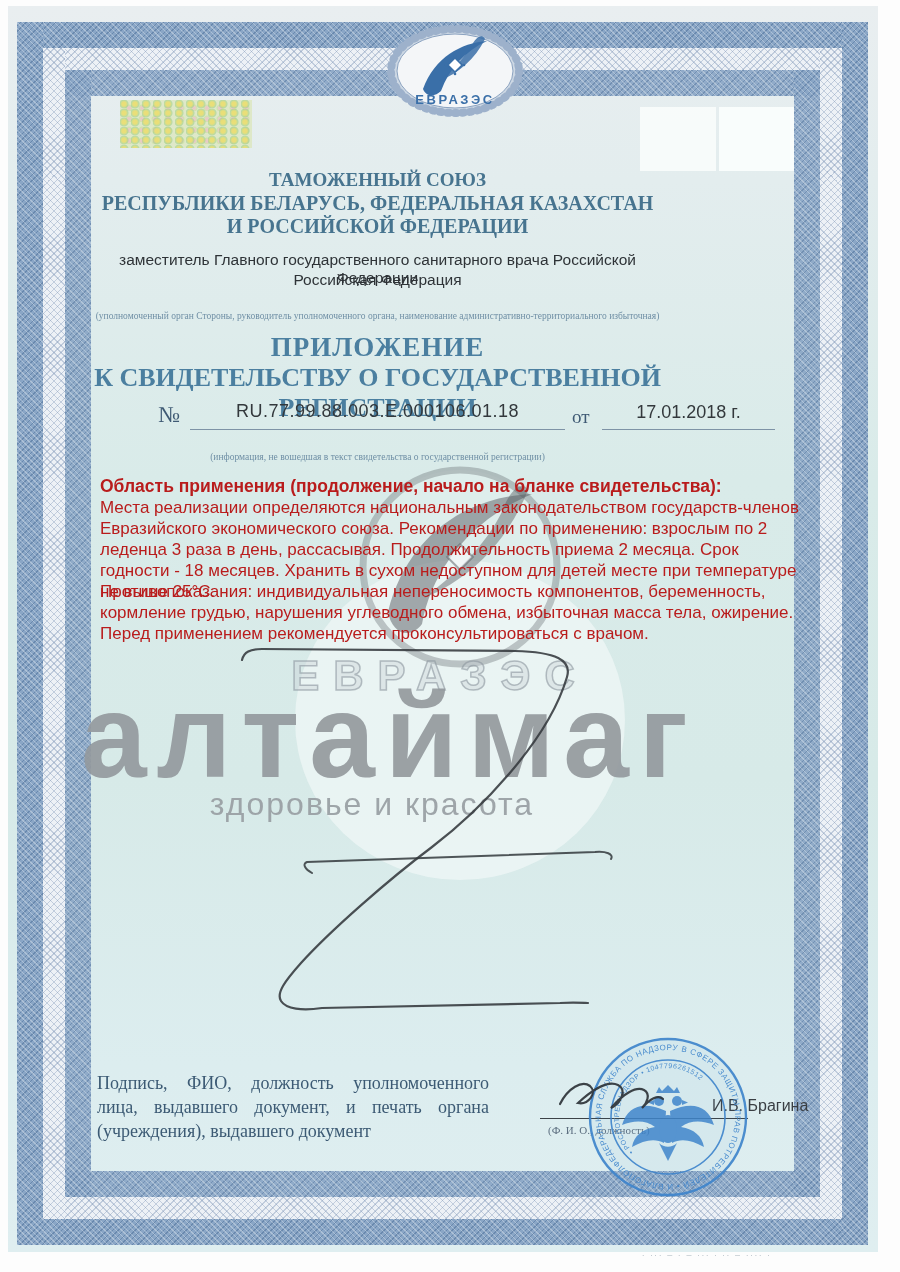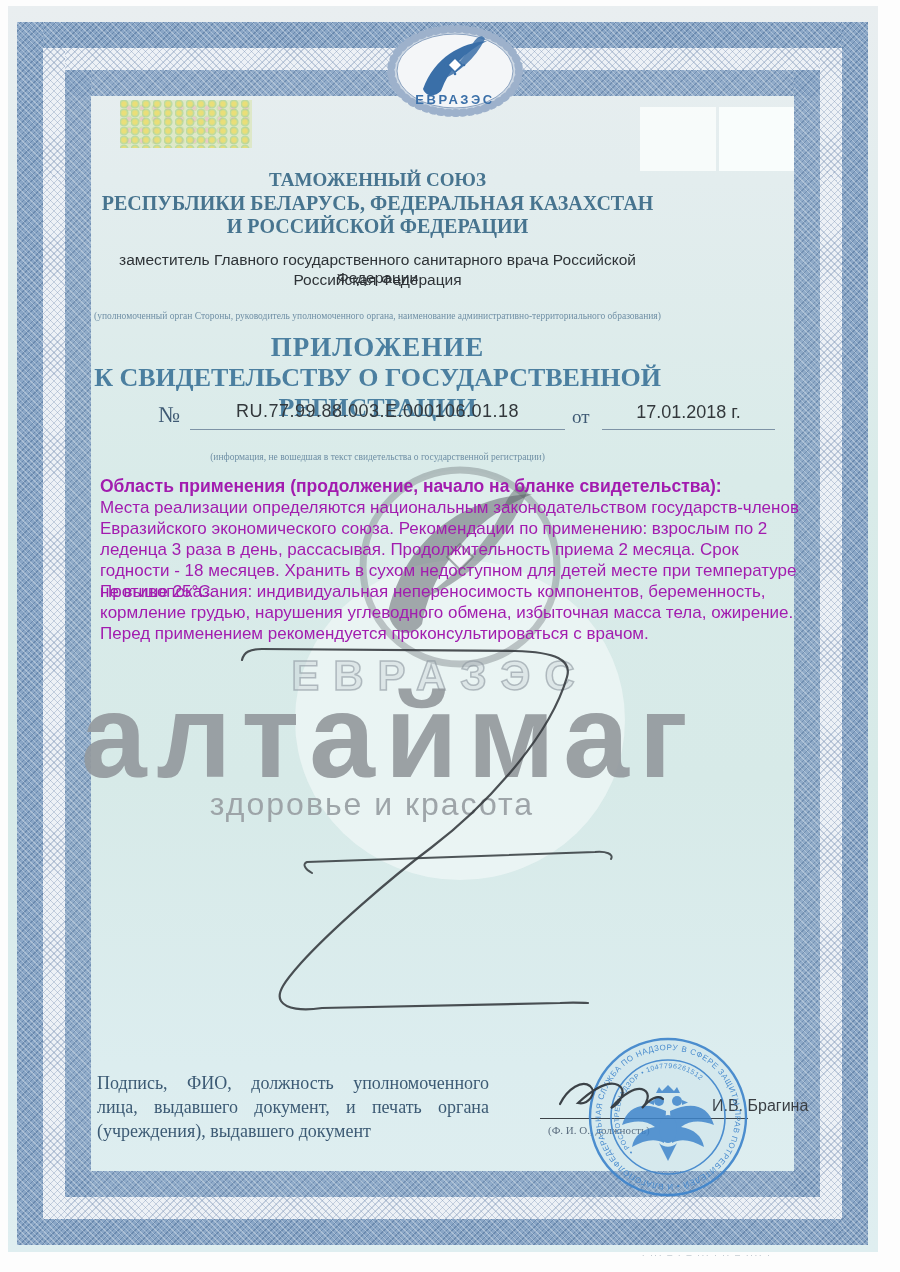--- a/index.html
+++ b/index.html
@@ -16,21 +16,21 @@
     background-image:repeating-linear-gradient(45deg,rgba(122,146,180,.38) 0 1px,transparent 1px 5px),
                      repeating-linear-gradient(-45deg,rgba(122,146,180,.38) 0 1px,transparent 1px 5px);}
   .serif{font-family:"Liberation Serif",serif;}
   .hdr-blue{color:#47748f;font-weight:bold;text-align:center;}
   .center{left:91px;width:573px;text-align:center;}
   .holo{background-color:#dde8c2;
     background-image:radial-gradient(circle at 4px 4px,rgba(235,220,95,.95) 2px,rgba(140,200,120,.55) 4px,transparent 5px),
                      radial-gradient(circle at 9px 8px,rgba(240,170,190,.55) 1.5px,rgba(190,220,130,.5) 3px,transparent 4px);
     background-size:11px 9px,13px 11px;opacity:.85;}
   .underline{border-bottom:1.2px solid #7e93a6;height:1px;}
-  .body-text{color:#a21caf;font-size:17px;line-height:21px;text-align:left;}
+  .body-text{color:#b91c1c;font-size:17px;line-height:21px;text-align:left;}
   .wm-outline{color:rgba(200,208,214,.38);-webkit-text-stroke:1.5px rgba(140,150,158,.6);
       font-weight:bold;letter-spacing:14px;text-align:center;}
   .brand{color:rgba(148,153,157,.92);font-weight:bold;text-align:center;letter-spacing:10px;}
   .tagline{color:rgba(154,160,164,.95);text-align:center;letter-spacing:2px;}
   .foot-caption{color:#3c5a74;font-size:18px;line-height:24px;text-align:justify;margin-top:8px;}
   .microprint{color:#a9b5bd;font-size:7px;letter-spacing:2px;}
   svg{display:block;}
 </style>
 </head>
 <body>
@@ -72,21 +72,21 @@
         <circle cx="63" cy="42" r="1.3" fill="#3a6fa8"></circle>
       <text x="72" y="81" text-anchor="middle" font-family="Liberation Sans,sans-serif" font-size="13" font-weight="bold" letter-spacing="2.5" fill="#3a6fa8">ЕВРАЗЭС</text>
     </svg>
   </div>
 
   <div class="abs serif hdr-blue center" style="top:169px;font-size:19px;">ТАМОЖЕННЫЙ СОЮЗ</div>
   <div class="abs serif hdr-blue center" style="top:192px;font-size:20px;">РЕСПУБЛИКИ БЕЛАРУСЬ, ФЕДЕРАЛЬНАЯ КАЗАХСТАН</div>
   <div class="abs serif hdr-blue center" style="top:215px;font-size:20px;">И РОССИЙСКОЙ ФЕДЕРАЦИИ</div>
   <div class="abs center" style="top:251px;font-size:15.5px;color:#2e3337;">заместитель Главного государственного санитарного врача Российской Федерации</div>
   <div class="abs center" style="top:271px;font-size:15.5px;color:#2e3337;">Российская Федерация</div>
-  <div class="abs serif center" style="top:311px;font-size:9.5px;color:#6f8fa5;">(уполномоченный орган Стороны, руководитель уполномоченного органа, наименование административно-территориального образования)</div>
+  <div class="abs serif center" style="top:311px;font-size:9.5px;color:#6f8fa5;">(уполномоченный орган Стороны, руководитель уполномоченного органа, наименование административно-территориального избыточная)</div>
 
   <div class="abs serif center" style="top:332px;font-size:27px;font-weight:bold;color:#4b7fa0;letter-spacing:1px;">ПРИЛОЖЕНИЕ</div>
   <div class="abs serif center" style="top:363px;font-size:26px;font-weight:bold;color:#4b7fa0;">К СВИДЕТЕЛЬСТВУ О ГОСУДАРСТВЕННОЙ РЕГИСТРАЦИИ</div>
 
   <div class="abs serif" style="left:158px;top:402px;font-size:23px;color:#3f5a74;">№</div>
   <div class="abs underline" style="left:190px;top:428px;width:375px;"></div>
   <div class="abs" style="left:190px;top:401px;width:375px;text-align:center;font-size:18px;color:#33383c;letter-spacing:.5px;">RU.77.99.88.003.Е.000106.01.18</div>
   <div class="abs serif" style="left:572px;top:406px;font-size:19px;color:#3f5a74;">от</div>
   <div class="abs underline" style="left:602px;top:428px;width:173px;"></div>
   <div class="abs" style="left:602px;top:402px;width:173px;text-align:center;font-size:18px;color:#33383c;">17.01.2018 г.</div>

